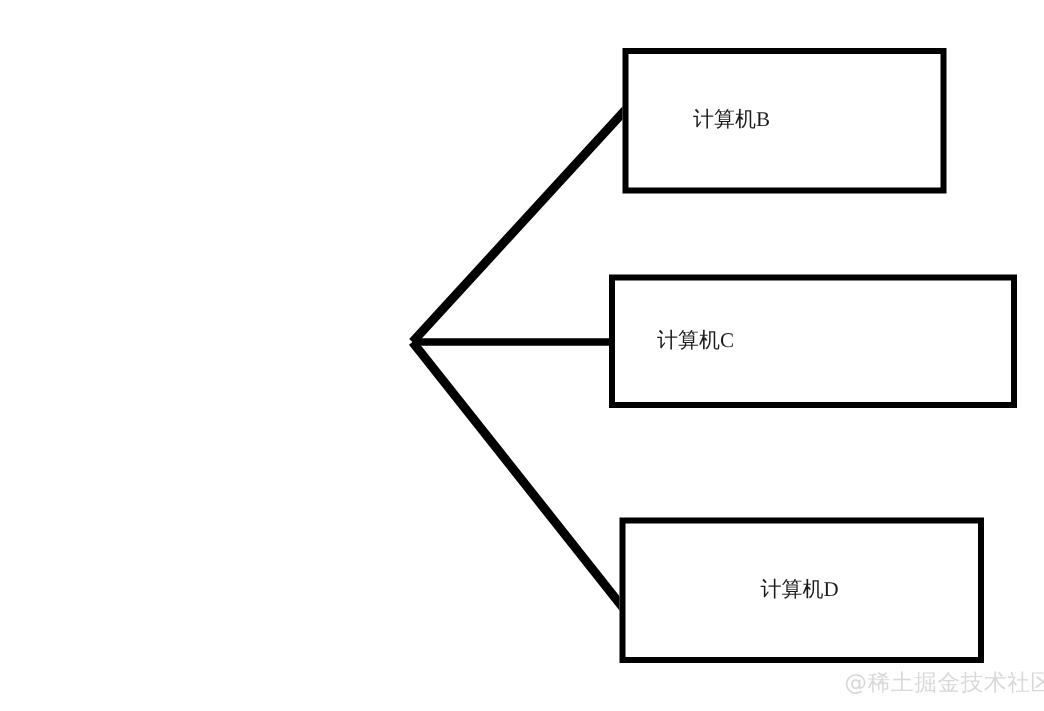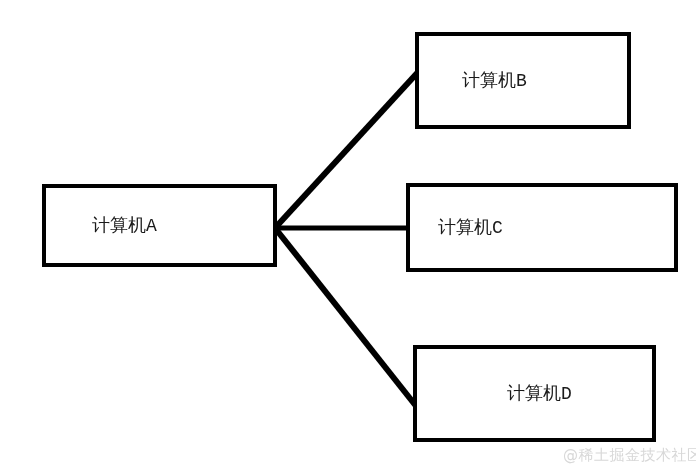--- a/index.html
+++ b/index.html
@@ -27,25 +27,25 @@
   }
   .node {
     position: absolute;
     box-sizing: border-box;
     background: #ffffff;
     border: 4px solid #000000;
     display: flex;
     align-items: center;
   }
   .node-label {
-    font-size: 18px;
+    font-size: 14px;
     line-height: 1;
     color: #1a1a1a;
     white-space: nowrap;
-    font-family: Liberation Mono, monospace;
+    font-family: Liberation Serif, serif;
   }
   #node-a { left: 42px;  top: 184px; width: 235px; height: 83px; }
   #node-b { left: 415px; top: 32px;  width: 216px; height: 97px; }
   #node-c { left: 406px; top: 183px; width: 272px; height: 89px; }
   #node-d { left: 413px; top: 345px; width: 243px; height: 97px; padding-left: 45px; }
 
   #node-a .node-label { margin-left: 46px; }
   #node-b .node-label { margin-left: 43px; }
   #node-c .node-label { margin-left: 28px; }
   #node-d .node-label { margin-left: 45px; }
@@ -65,23 +65,20 @@
 <body>
 
 <div id="canvas">
 
   <svg id="edges" viewBox="0 0 696 474" width="696" height="474" aria-hidden="true">
     <line x1="275" y1="228" x2="419" y2="71" stroke="#000000" stroke-width="6" stroke-linecap="butt"></line>
     <line x1="275" y1="228" x2="408" y2="228" stroke="#000000" stroke-width="5" stroke-linecap="butt"></line>
     <line x1="275" y1="228" x2="416" y2="406" stroke="#000000" stroke-width="6" stroke-linecap="butt"></line>
   </svg>
 
-  <div class="node" id="node-a">
-    <span class="node-label">计算机A</span>
-  </div>
 
   <div class="node" id="node-b">
     <span class="node-label">计算机B</span>
   </div>
 
   <div class="node" id="node-c">
     <span class="node-label">计算机C</span>
   </div>
 
   <div class="node" id="node-d">

